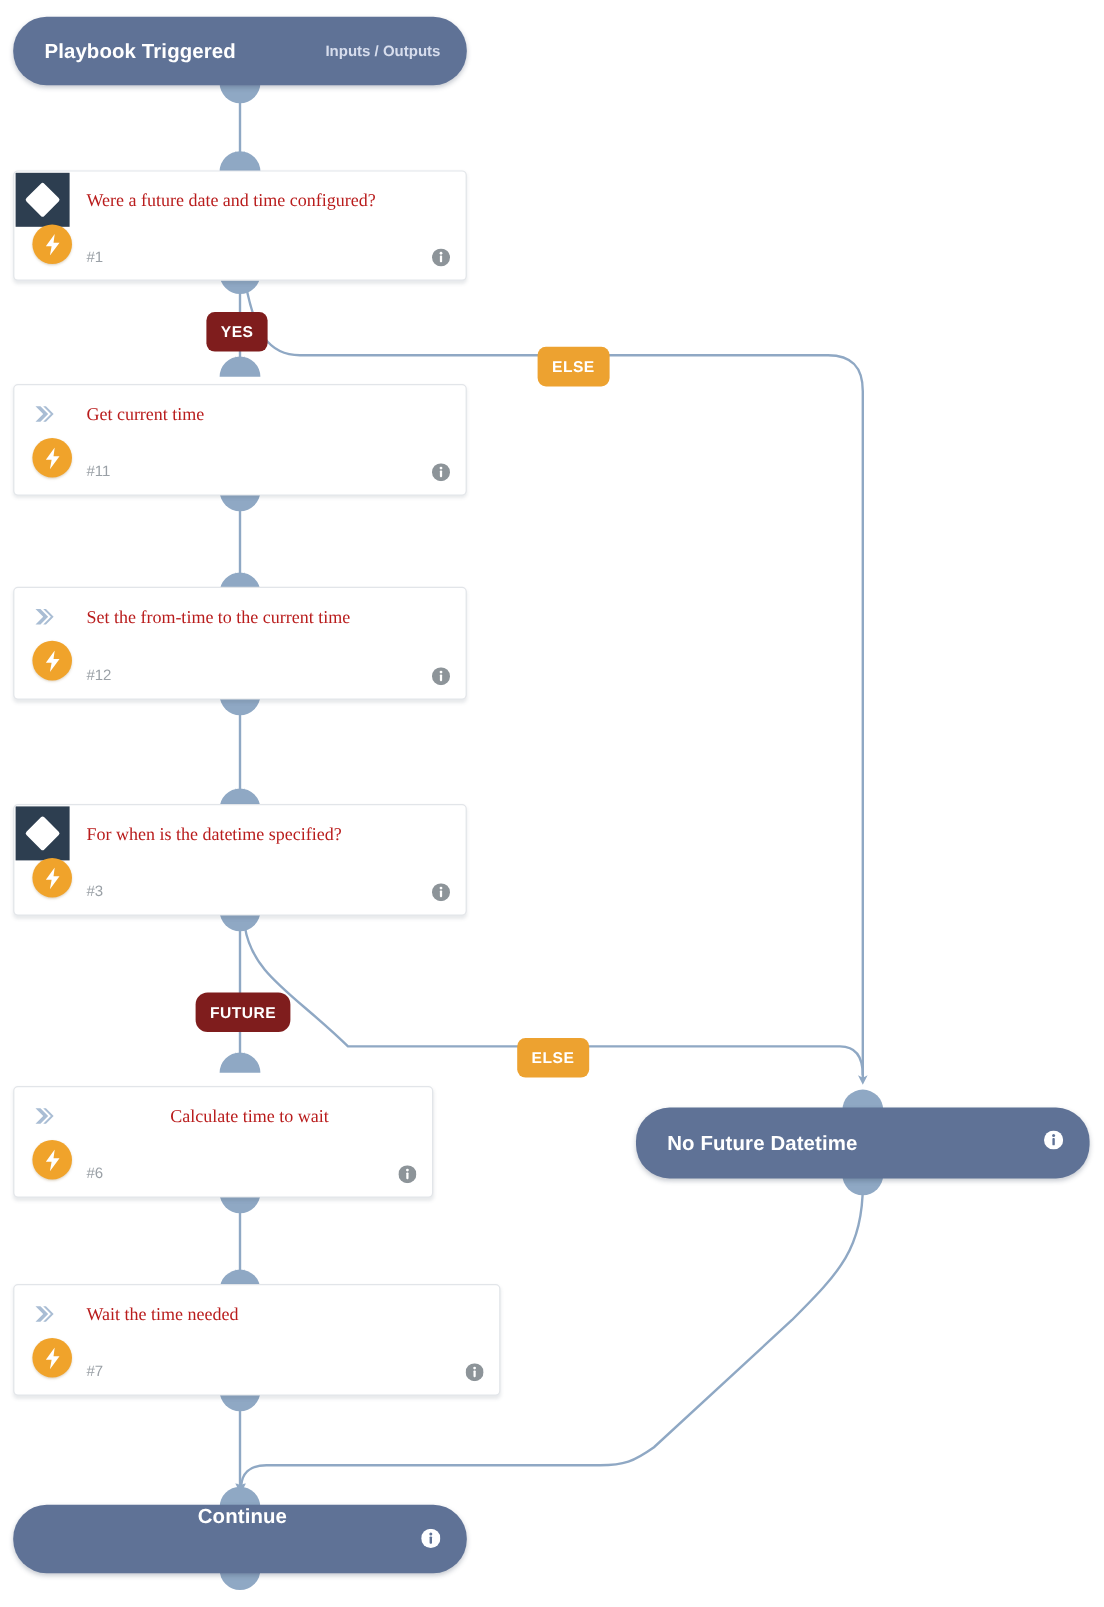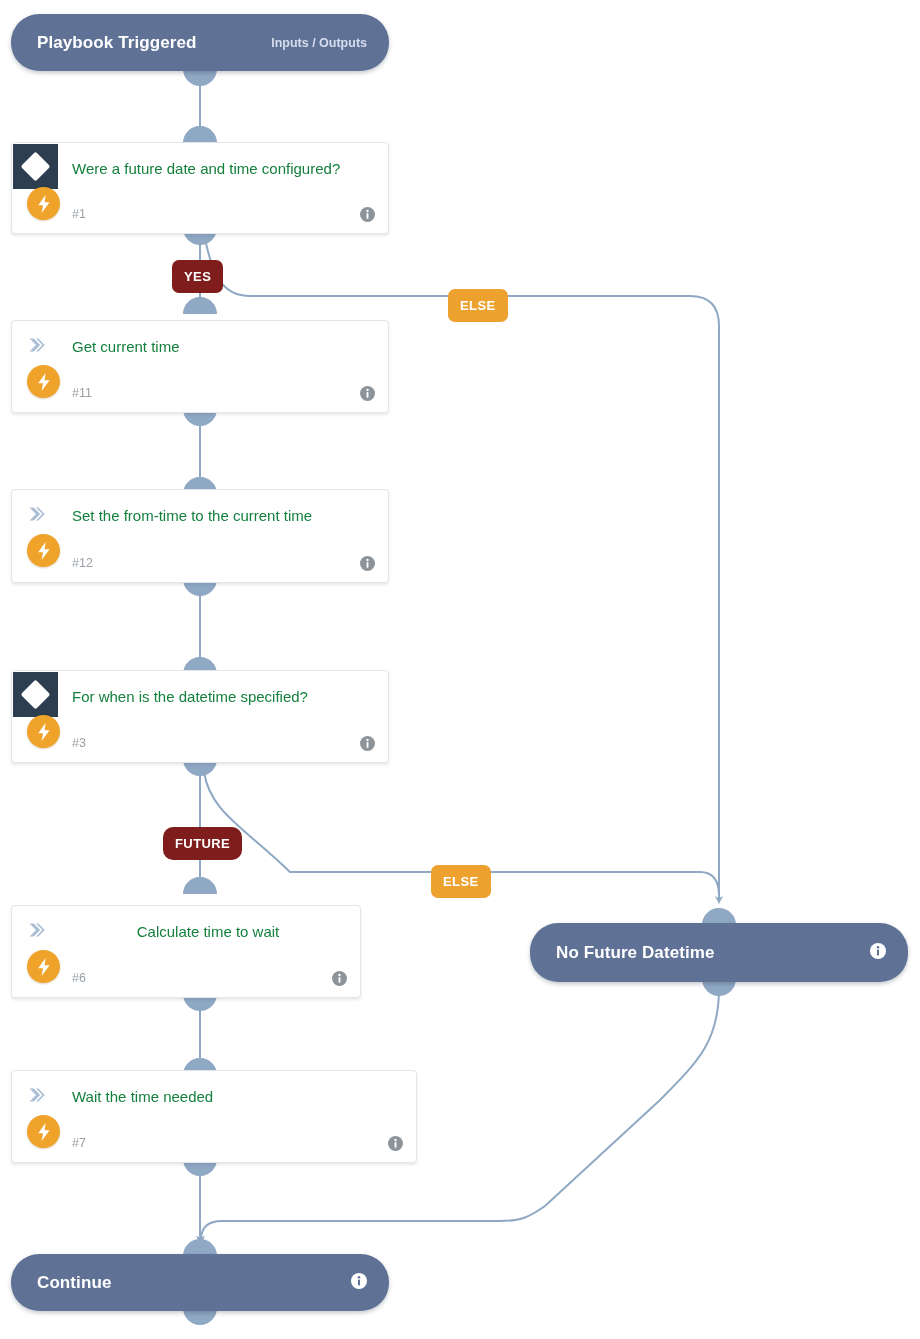--- a/index.html
+++ b/index.html
@@ -110,22 +110,23 @@
     justify-content: center;
     box-shadow: 0 1px 2px rgba(120,80,10,0.25);
   }
   .card-title {
     position: absolute;
     left: 60px;
     top: 13px;
     right: 16px;
     font-size: 15px;
     line-height: 25px;
-    color: #15803d;
+    color: #b91c1c;
     font-weight: normal;
+    font-family: Liberation Serif, serif;
   }
   .card-ref {
     position: absolute;
     left: 60px;
     bottom: 12px;
     font-size: 12.5px;
     color: #9aa0a6;
   }
   .card-info {
     position: absolute;
@@ -379,21 +380,21 @@
     <span class="pill-title">No Future Datetime</span>
     <span class="info-white">
       <svg width="16" height="16" viewBox="0 0 16 16" aria-hidden="true">
         <circle cx="8" cy="8" r="8" fill="#ffffff"></circle>
         <rect x="7" y="6.4" width="2" height="6" rx="0.7" fill="#5f7296"></rect>
         <circle cx="8" cy="4.3" r="1.25" fill="#5f7296"></circle>
       </svg>
     </span>
   </div>
 
-  <div class="pill" style="left:11px; top:1254px; width:378px; height:57px;">
+  <div class="pill" style="left:11px; top:1254px; width:378px; height:57px;flex-direction:column;">
     <span class="pill-title">Continue</span>
     <span class="info-white">
       <svg width="16" height="16" viewBox="0 0 16 16" aria-hidden="true">
         <circle cx="8" cy="8" r="8" fill="#ffffff"></circle>
         <rect x="7" y="6.4" width="2" height="6" rx="0.7" fill="#5f7296"></rect>
         <circle cx="8" cy="4.3" r="1.25" fill="#5f7296"></circle>
       </svg>
     </span>
   </div>
 

